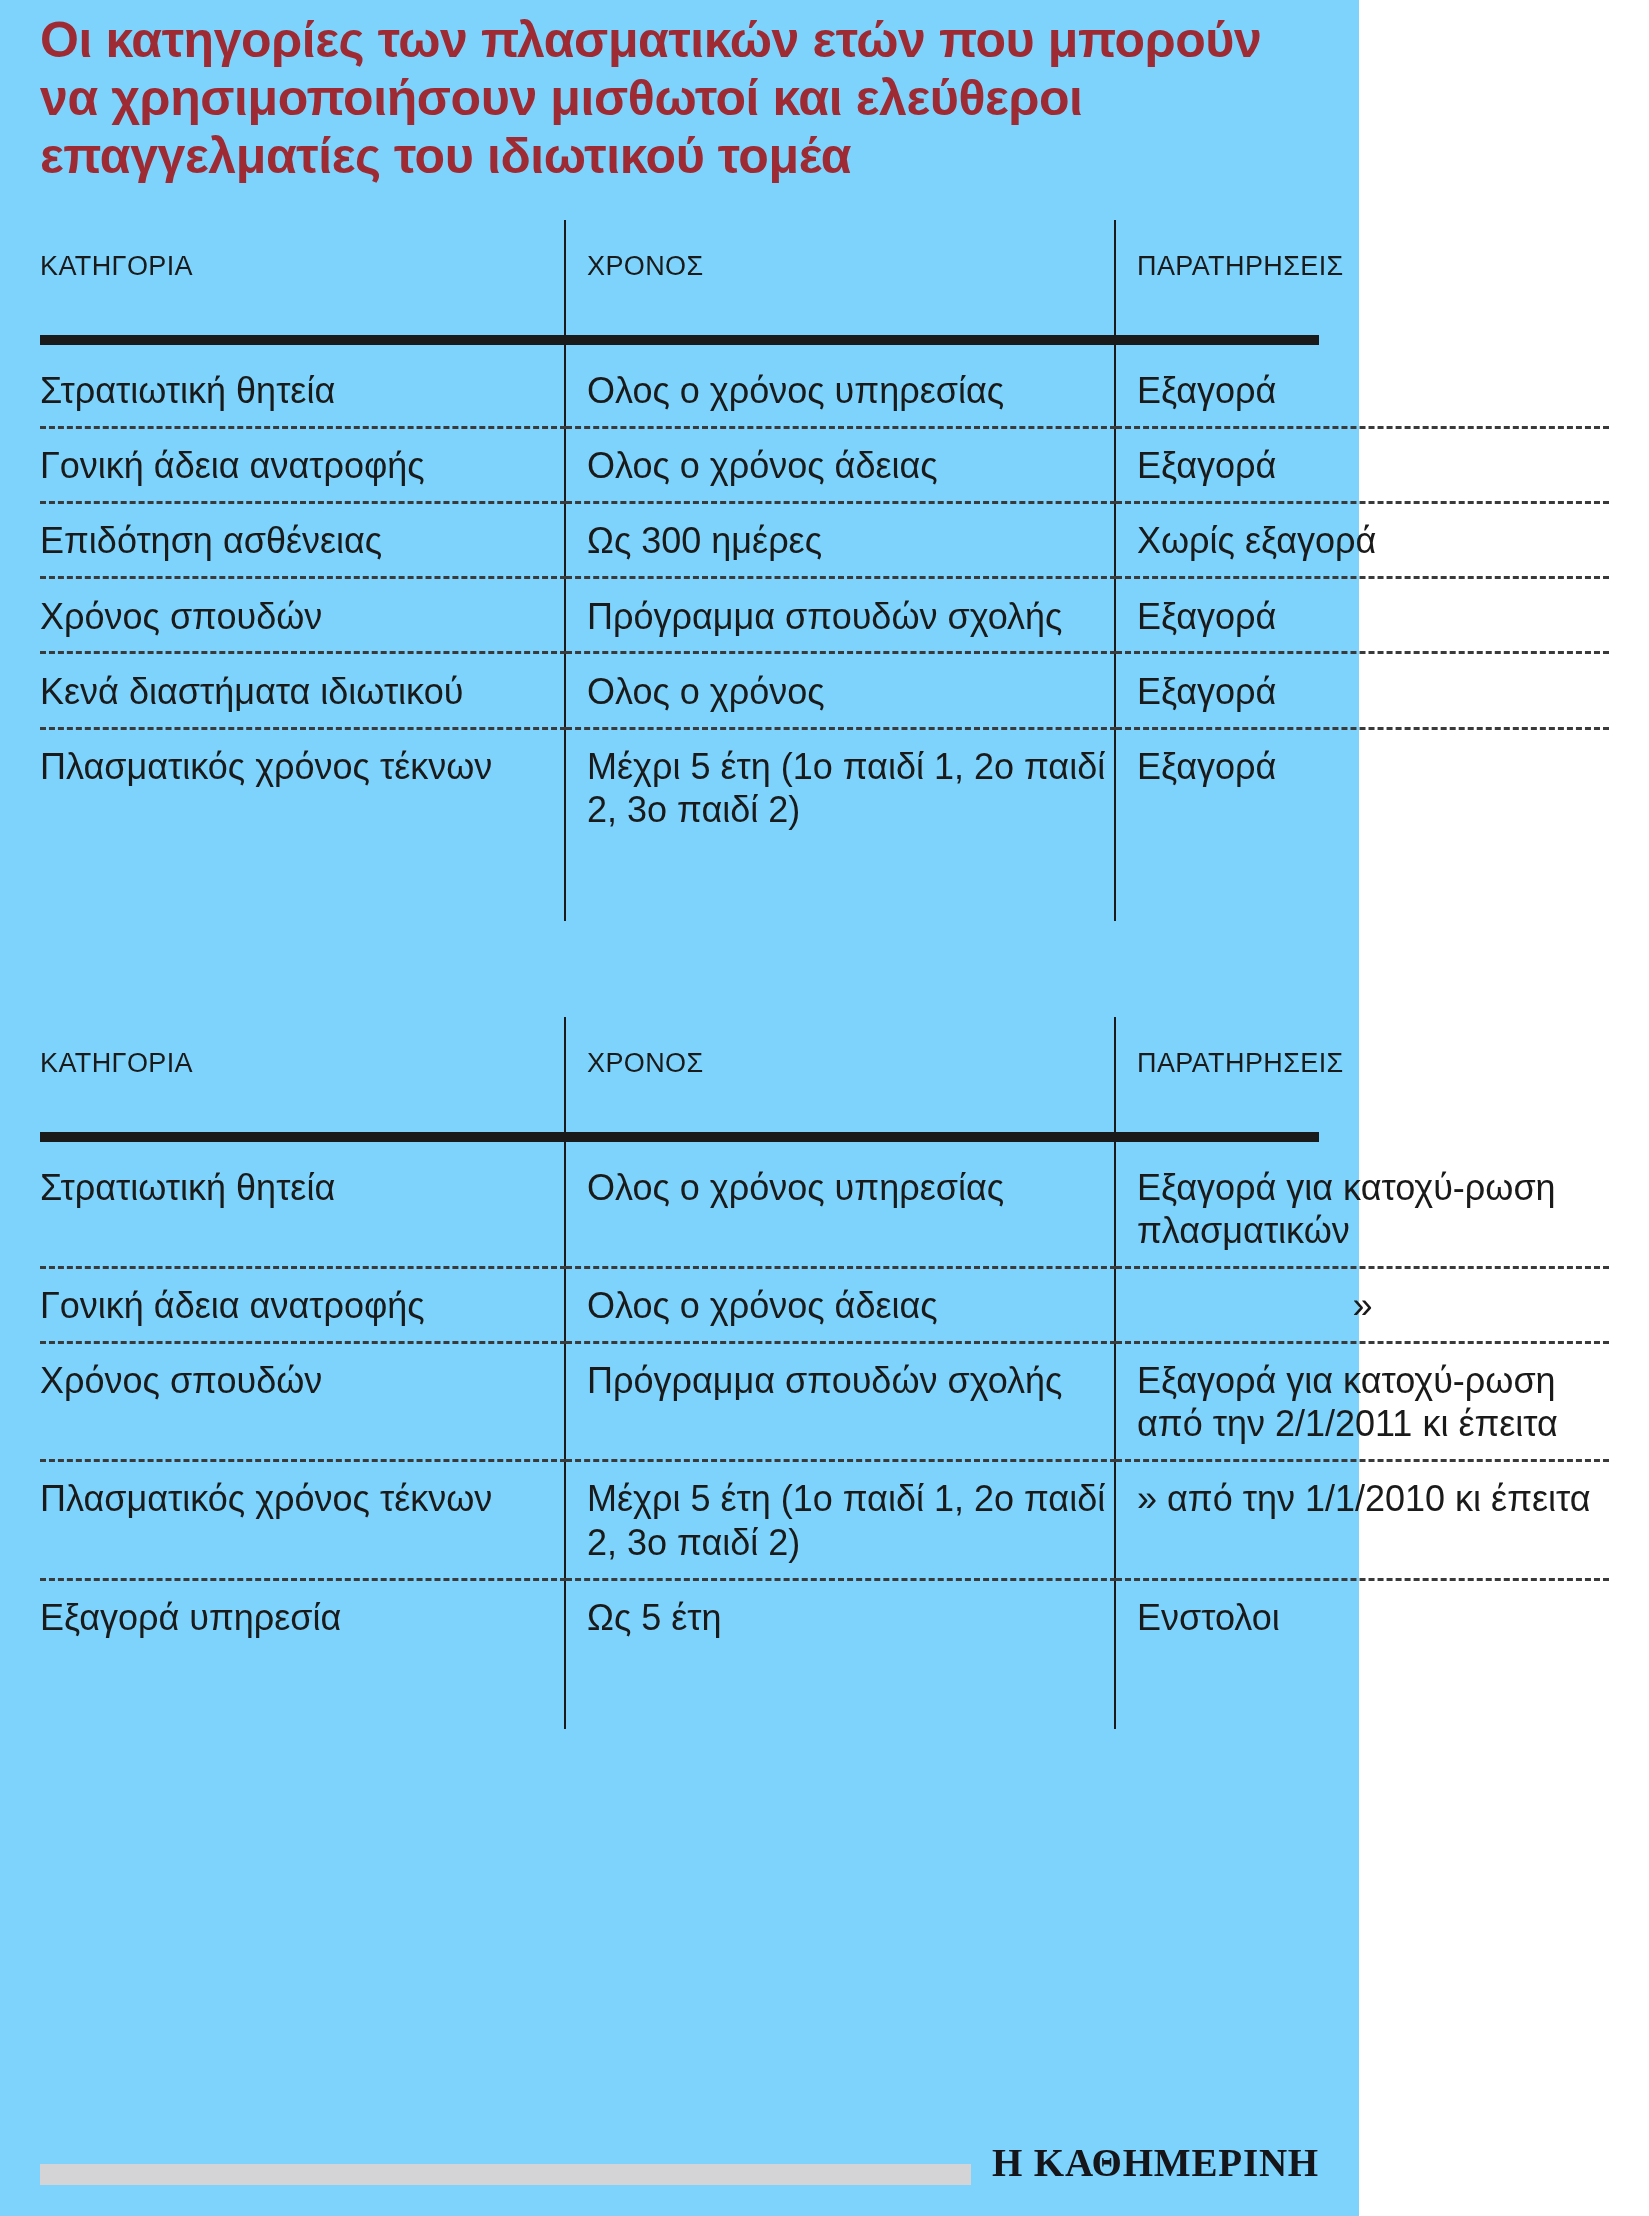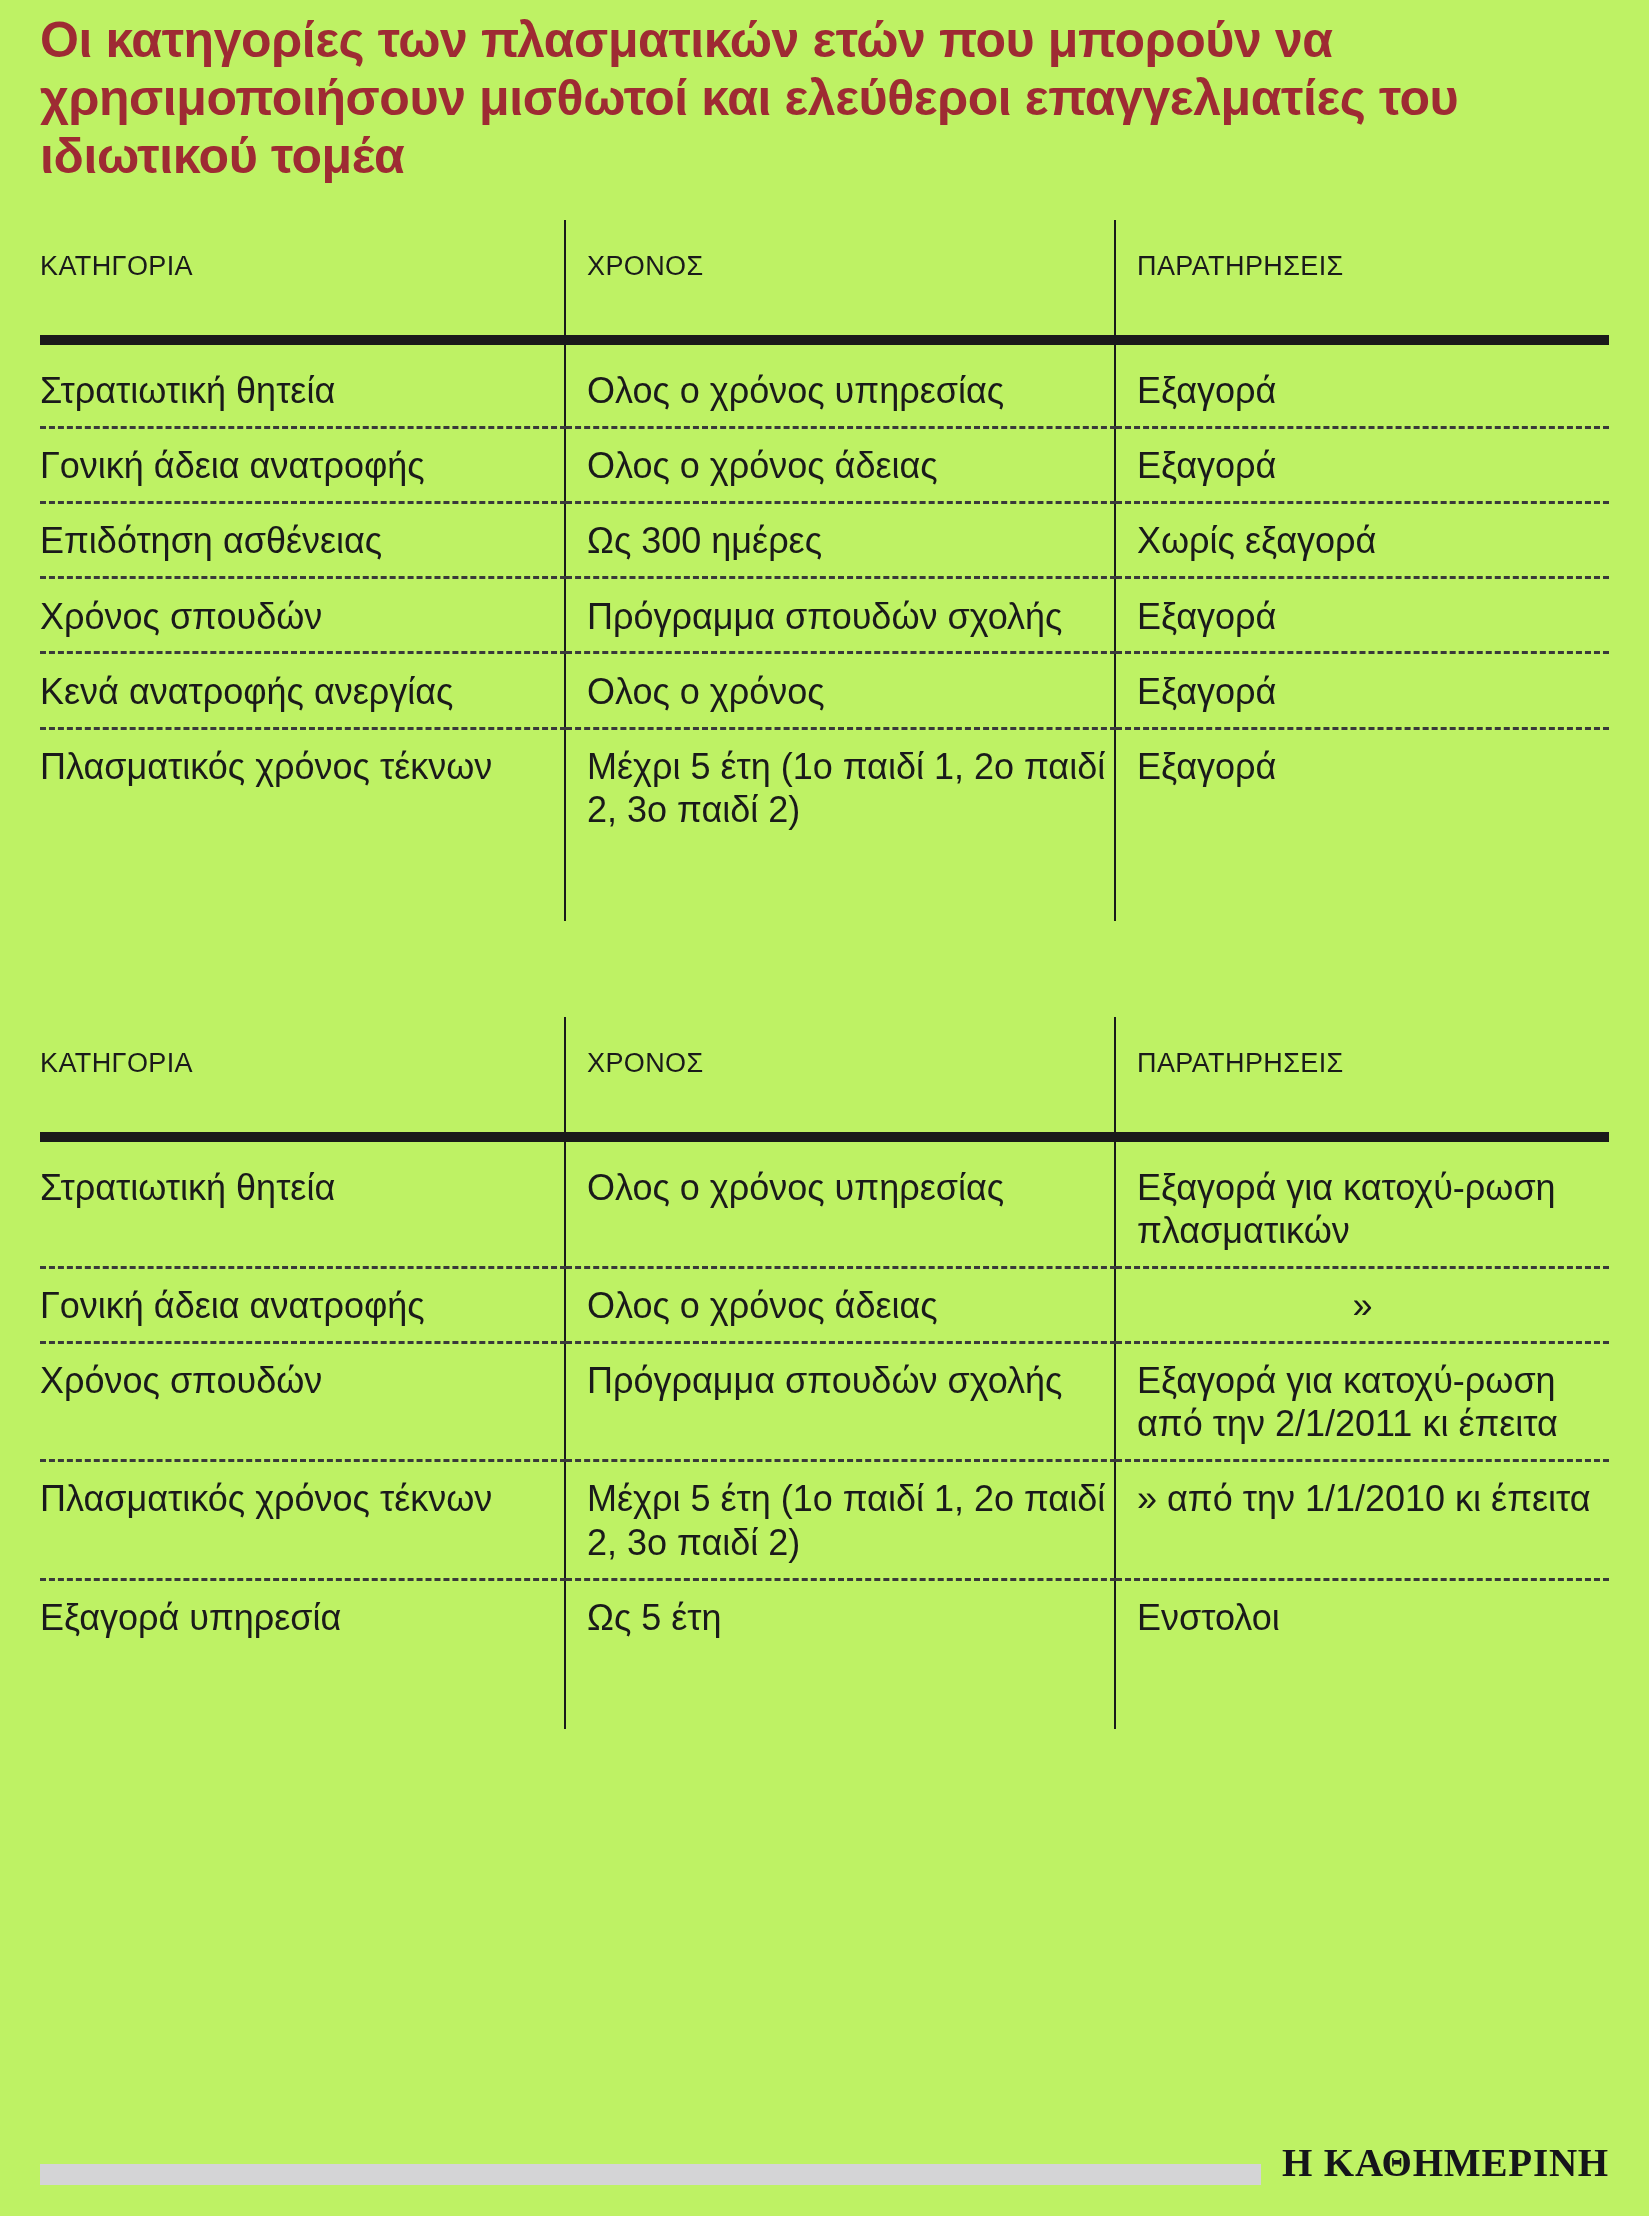--- a/index.html
+++ b/index.html
@@ -11,24 +11,24 @@
   }
 
   body {
     font-family:"Liberation Sans", sans-serif;
     color:#1a1a1a;
     -webkit-font-smoothing:antialiased;
   }
 
   .page {
     position:relative;
-    width:1649px;
+    width:1359px;
     min-height:2216px;
     padding:0 40px;
-    background:#bef264;
+    background:#7dd3fc;
   }
 
   
   .section-title {
     color:#9E2B33;
     font-weight:bold;
     font-size:50px;
     line-height:1.16;
     letter-spacing:-0.4px;
     max-width:1530px;
@@ -214,21 +214,21 @@
         <td class="sep">
           <div class="cellpad">Πρόγραμμα σπουδών σχολής</div>
         </td>
         <td class="sep">
           <div class="cellpad">Εξαγορά</div>
         </td>
       </tr>
 
       <tr class="dashed">
         <td>
-          <div class="cellpad-first">Κενά ανατροφής ανεργίας</div>
+          <div class="cellpad-first">Κενά διαστήματα ιδιωτικού</div>
         </td>
         <td class="sep">
           <div class="cellpad">Ολος ο χρόνος</div>
         </td>
         <td class="sep">
           <div class="cellpad">Εξαγορά</div>
         </td>
       </tr>
 
 

